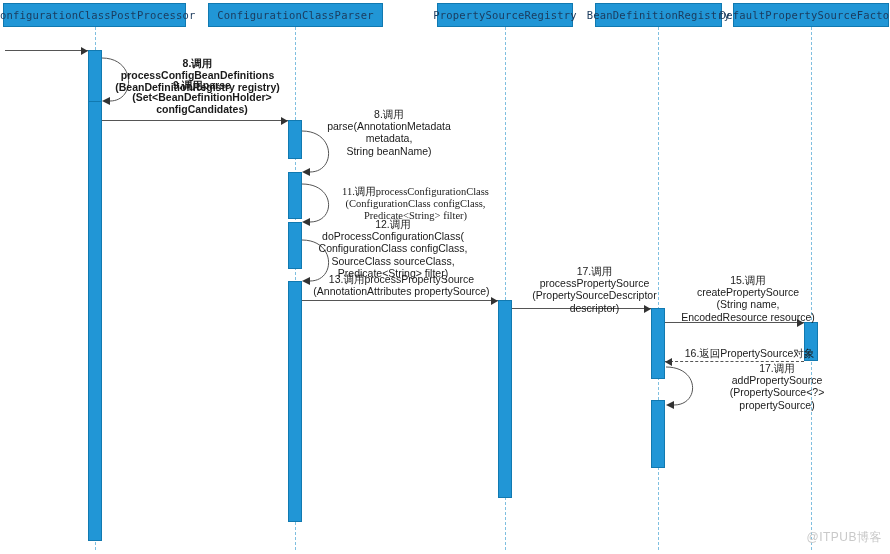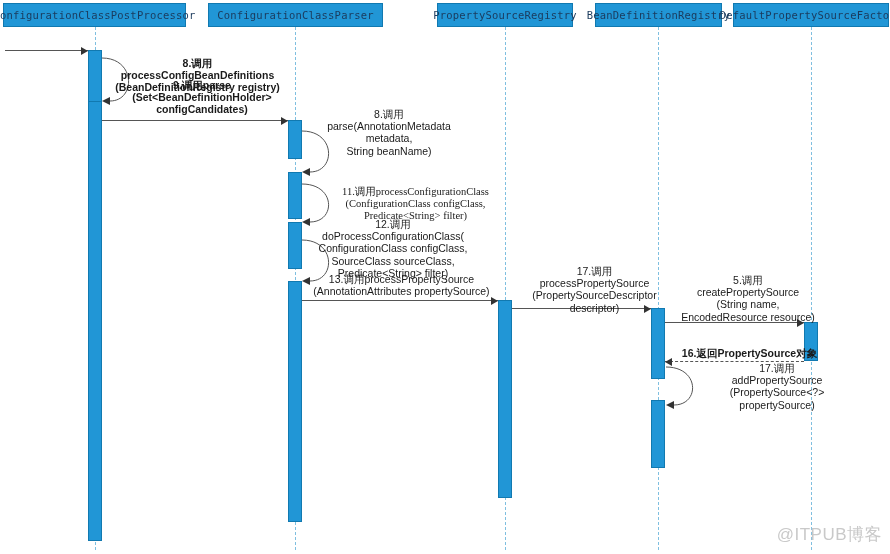--- a/index.html
+++ b/index.html
@@ -47,21 +47,21 @@
   .msg-label{
     position:absolute;text-align:center;
     font-family:"Liberation Sans","DejaVu Sans",sans-serif;
     font-size:10.5px;line-height:12.2px;color:#1a1a1a;
     white-space:pre-line;
   }
 
   
   .watermark{
     position:absolute;right:8px;bottom:8px;
-    font-size:17px;color:#c9c9c9;
+    font-size:12px;color:#c9c9c9;
     font-family:"Liberation Sans","DejaVu Sans",sans-serif;
     letter-spacing:.5px;
   }
 </style>
 </head>
 <body>
 
 <div id="canvas">
 
   <div id="lifelines">
@@ -153,27 +153,27 @@
       <div class="arrow-head right" style="top: 296.5px; left: 491px;"></div>
       <div class="msg-label" style="left: 304px; top: 273px; width: 195px;">13.调用processPropertySource
 (AnnotationAttributes propertySource)</div>
       <div class="msg-line" style="left: 512px; top: 308px; width: 139px;"></div>
       <div class="arrow-head right" style="top: 304.5px; left: 644px;"></div>
       <div class="msg-label" style="left: 512px; top: 265px; width: 165px;">17.调用
 processPropertySource
 (PropertySourceDescriptor descriptor)</div>
       <div class="msg-line" style="left: 665px; top: 322px; width: 139px;"></div>
       <div class="arrow-head right" style="top: 318.5px; left: 797px;"></div>
-      <div class="msg-label" style="left: 668px; top: 274px; width: 160px;">5.调用
+      <div class="msg-label" style="left: 668px; top: 274px; width: 160px;">15.调用
 createPropertySource
 (String name,
 EncodedResource resource)</div>
       <div class="msg-line ret" style="left: 665px; top: 361px; width: 139px;"></div>
       <div class="arrow-head left" style="top: 357.5px; left: 665px;"></div>
-      <div class="msg-label" style="left: 672px; top: 347px; width: 155px; font-weight: bold;">16.返回PropertySource对象</div>
+      <div class="msg-label" style="left: 672px; top: 347px; width: 155px;">16.返回PropertySource对象</div>
       <div class="selfloop" style="left: 666px; top: 365px;">
         <svg width="44" height="50">
           <path d="M0,2 C34,2 34,40 8,40" fill="none" stroke="#555" stroke-width="1"></path>
           <polygon points="8,36 0,40 8,44" fill="#333"></polygon>
         </svg>
       </div>
       <div class="msg-label" style="left: 712px; top: 362px; width: 130px;">17.调用
 addPropertySource
 (PropertySource&lt;?&gt;
 propertySource)</div>

